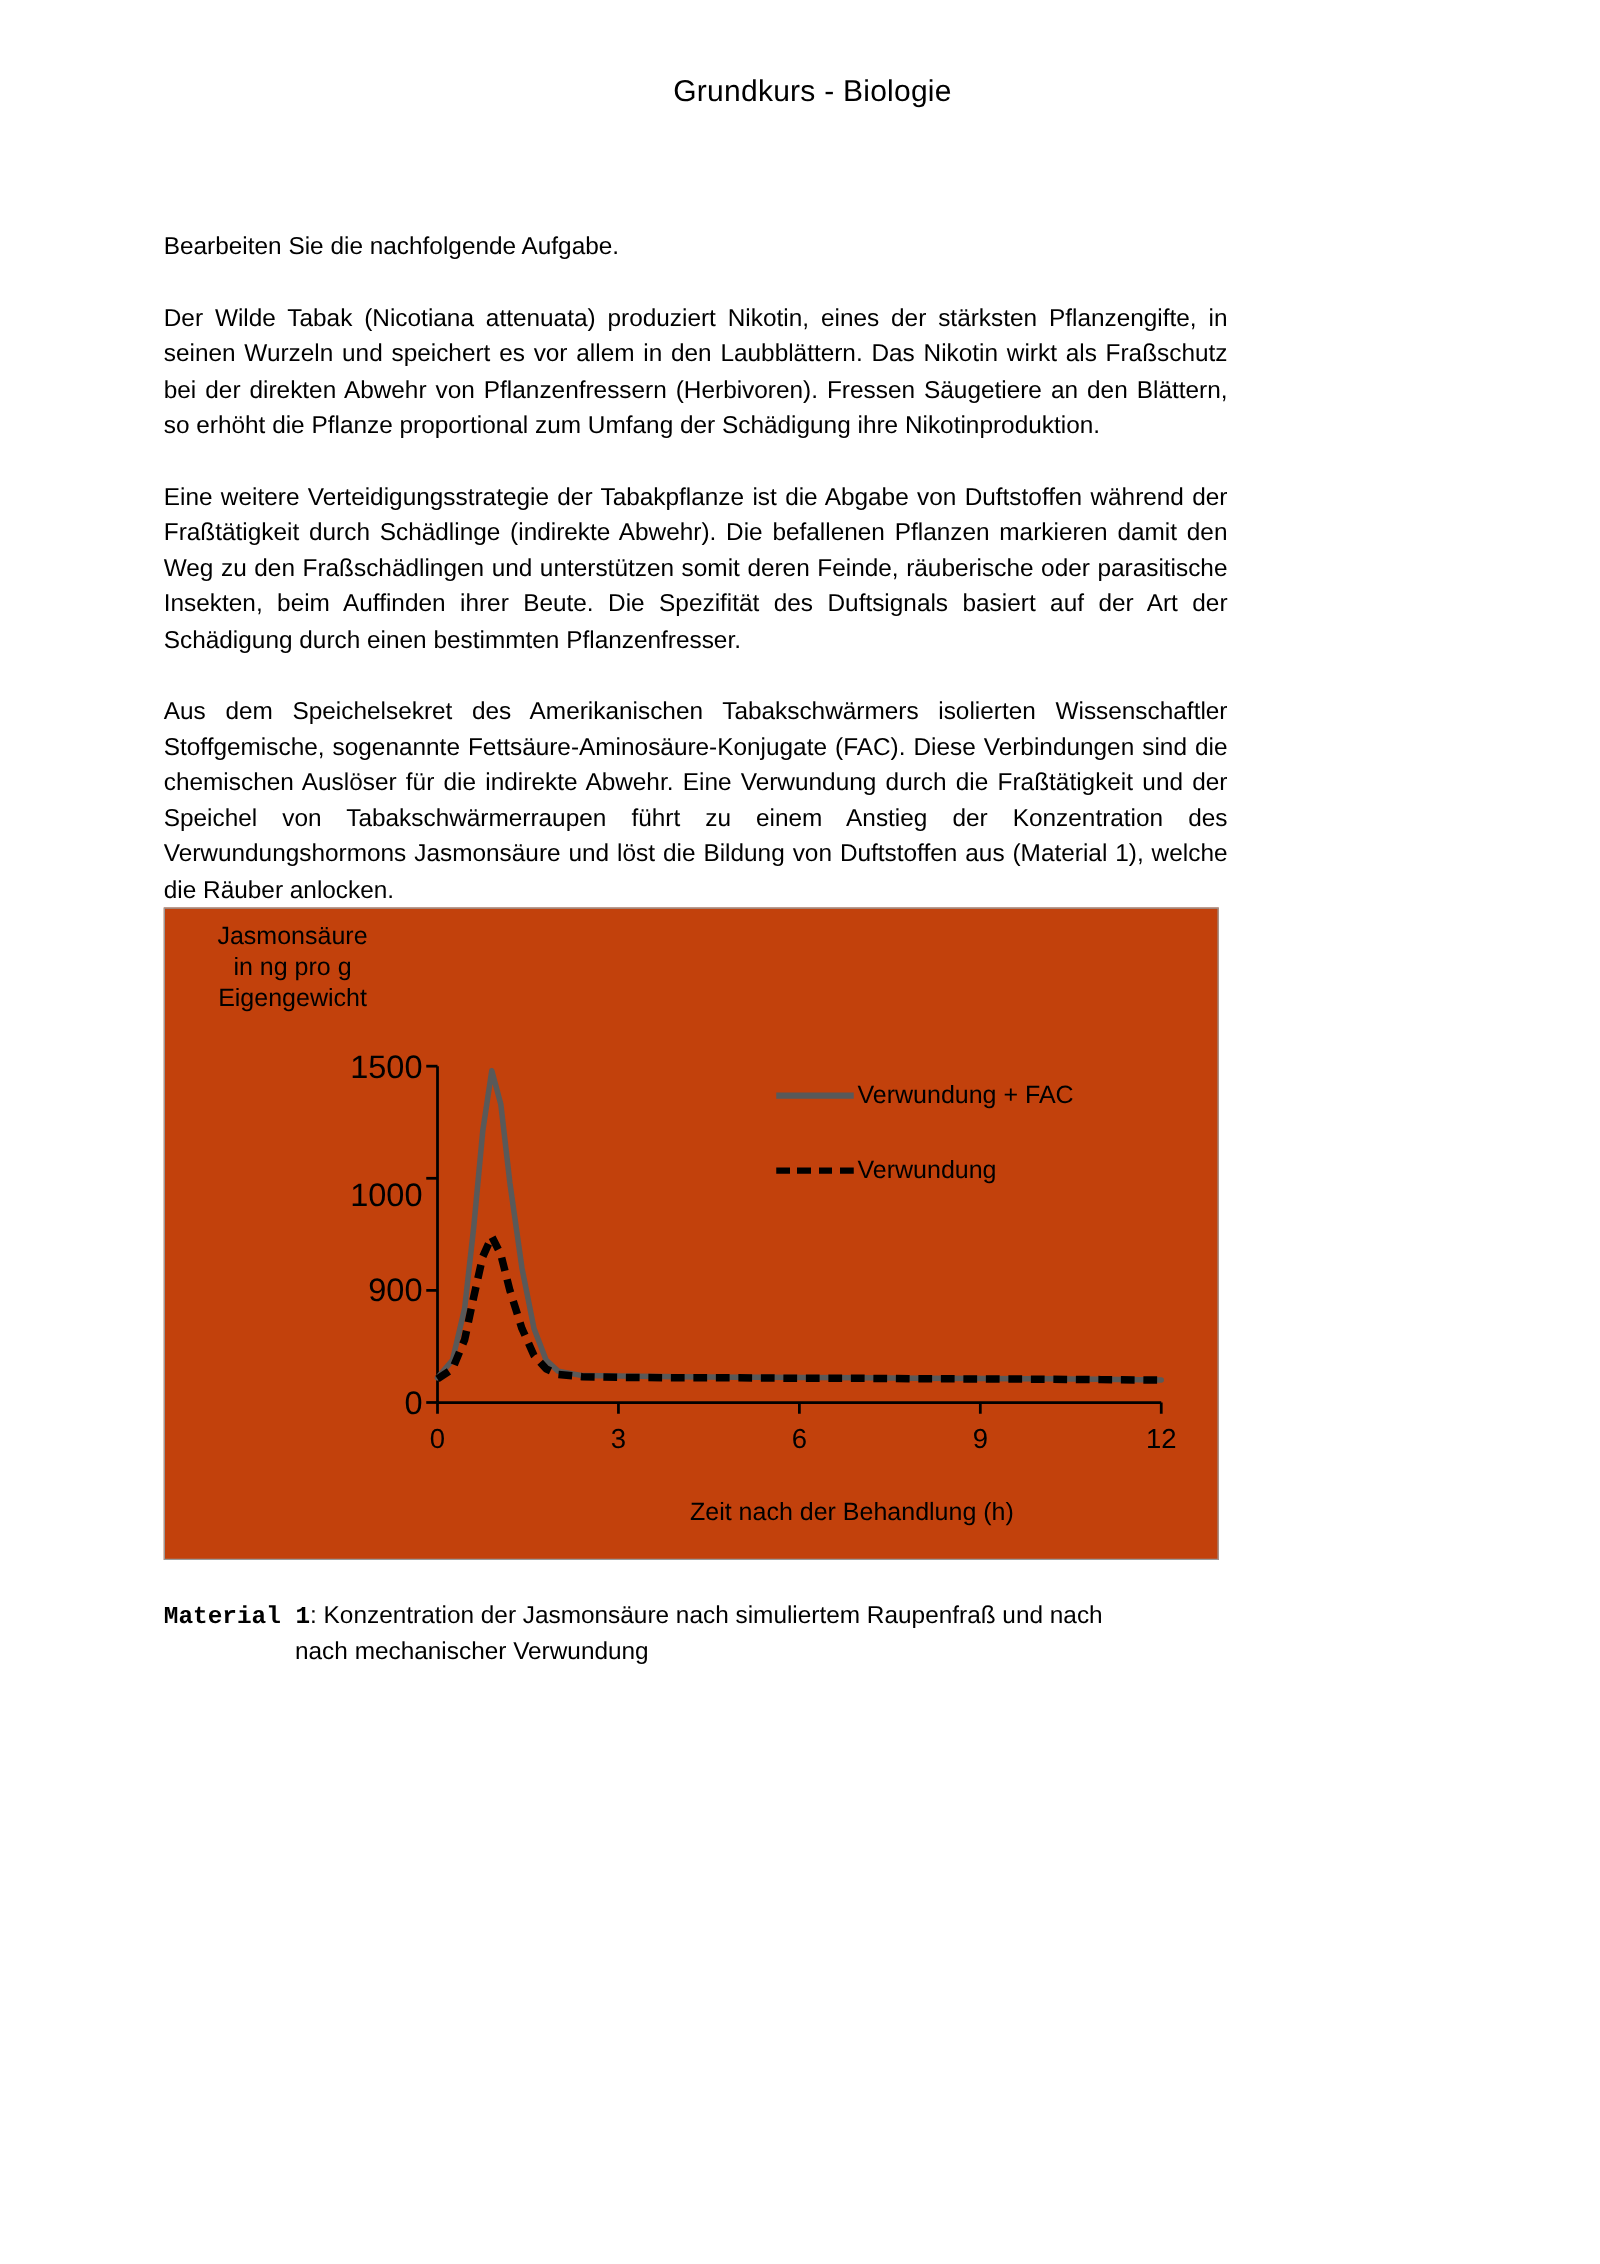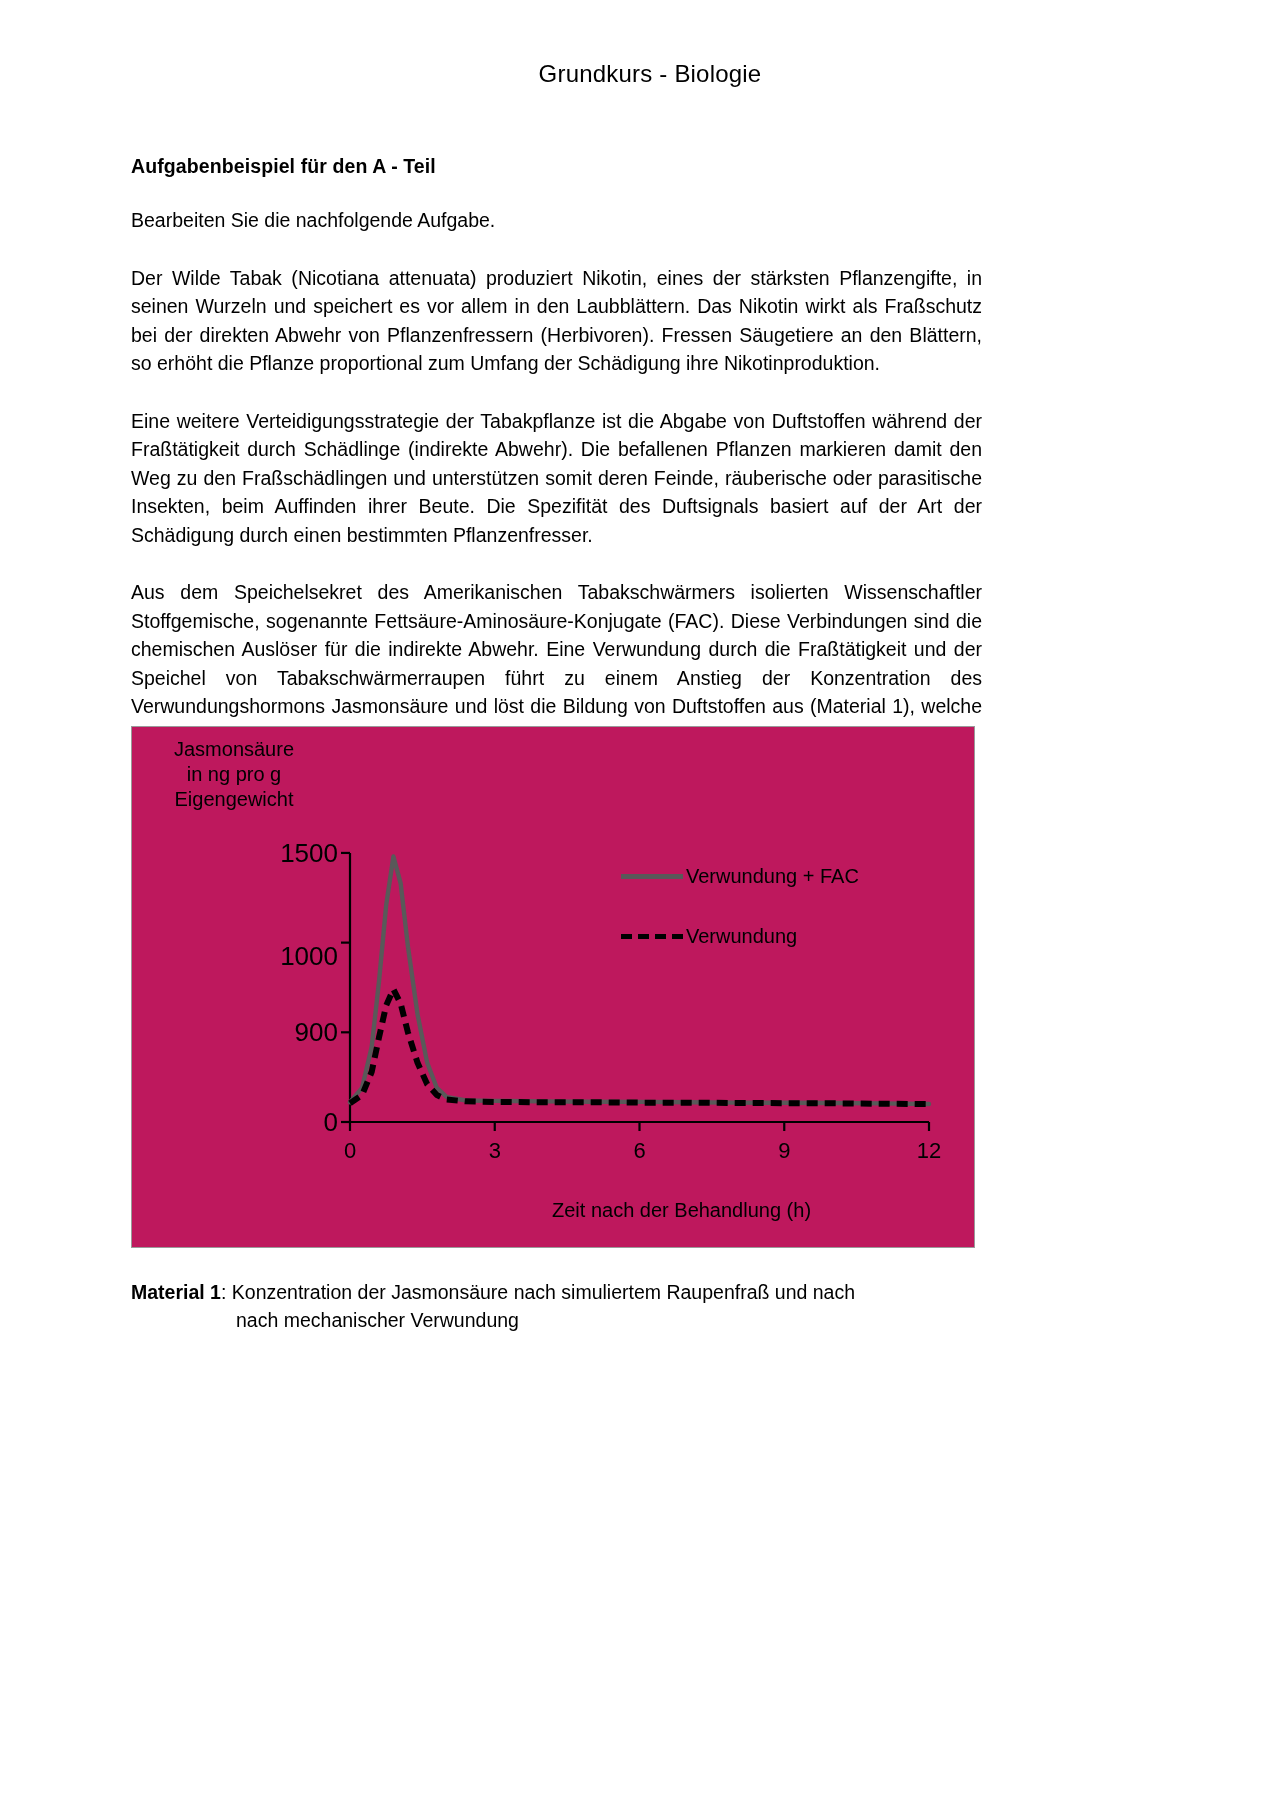--- a/index.html
+++ b/index.html
@@ -56,21 +56,21 @@
 
   
   .chart-box {
     position: absolute;
     left: 131px;
     top: 726px;
     width: 844px;
     height: 522px;
     border: 1.5px solid #9a9a9a;
     box-sizing: border-box;
-    background: #be185d;
+    background: #c2410c;
   }
   .yaxis-title {
     position: absolute;
     left: 12px;
     top: 10px;
     font-size: 20px;
     line-height: 25px;
     text-align: center;
     width: 180px;
     white-space: pre-line;
@@ -136,35 +136,34 @@
 
   
   .caption {
     position: absolute;
     left: 131px;
     top: 1278px;
     width: 860px;
     font-size: 19.5px;
     line-height: 28px;
   }
-  .caption b { font-weight: bold; }
+  .caption b { font-weight: bold; font-family: Liberation Mono, monospace; }
   .caption-line2 {
     display: block;
     padding-left: 105px;
   }
 </style>
 </head>
 <body>
 
 <div class="page">
 
   <div class="doc-header">Grundkurs - Biologie</div>
 
   <div class="content">
-    <div class="section-title">Aufgabenbeispiel für den A - Teil</div>
     <div class="gap-sm"></div>
     <p class="para">Bearbeiten Sie die nachfolgende Aufgabe.</p>
     <div class="gap-md"></div>
     <p class="para"><span>Der Wilde Tabak (</span><span class="ital">Nicotiana attenuata</span><span>) produziert Nikotin, eines der stärksten Pflanzengifte, in seinen Wurzeln und speichert es vor allem in den Laubblättern. Das Nikotin wirkt als Fraßschutz bei der direkten Abwehr von Pflanzenfressern (Herbivoren). Fressen Säugetiere an den Blättern, so erhöht die Pflanze proportional zum Umfang der Schädigung ihre Nikotinproduktion.</span></p>
     <div class="gap-md"></div>
     <p class="para">Eine weitere Verteidigungsstrategie der Tabakpflanze ist die Abgabe von Duftstoffen während der Fraßtätigkeit durch Schädlinge (indirekte Abwehr). Die befallenen Pflanzen markieren damit den Weg zu den Fraßschädlingen und unterstützen somit deren Feinde, räuberische oder parasitische Insekten, beim Auffinden ihrer Beute. Die Spezifität des Duftsignals basiert auf der Art der Schädigung durch einen bestimmten Pflanzenfresser.</p>
     <div class="gap-md"></div>
     <p class="para">Aus dem Speichelsekret des Amerikanischen Tabakschwärmers isolierten Wissenschaftler Stoffgemische, sogenannte Fettsäure-Aminosäure-Konjugate (FAC). Diese Verbindungen sind die chemischen Auslöser für die indirekte Abwehr. Eine Verwundung durch die Fraßtätigkeit und der Speichel von Tabakschwärmerraupen führt zu einem Anstieg der Konzentration des Verwundungshormons Jasmonsäure und löst die Bildung von Duftstoffen aus (Material 1), welche die Räuber anlocken.</p>
   </div>
 

